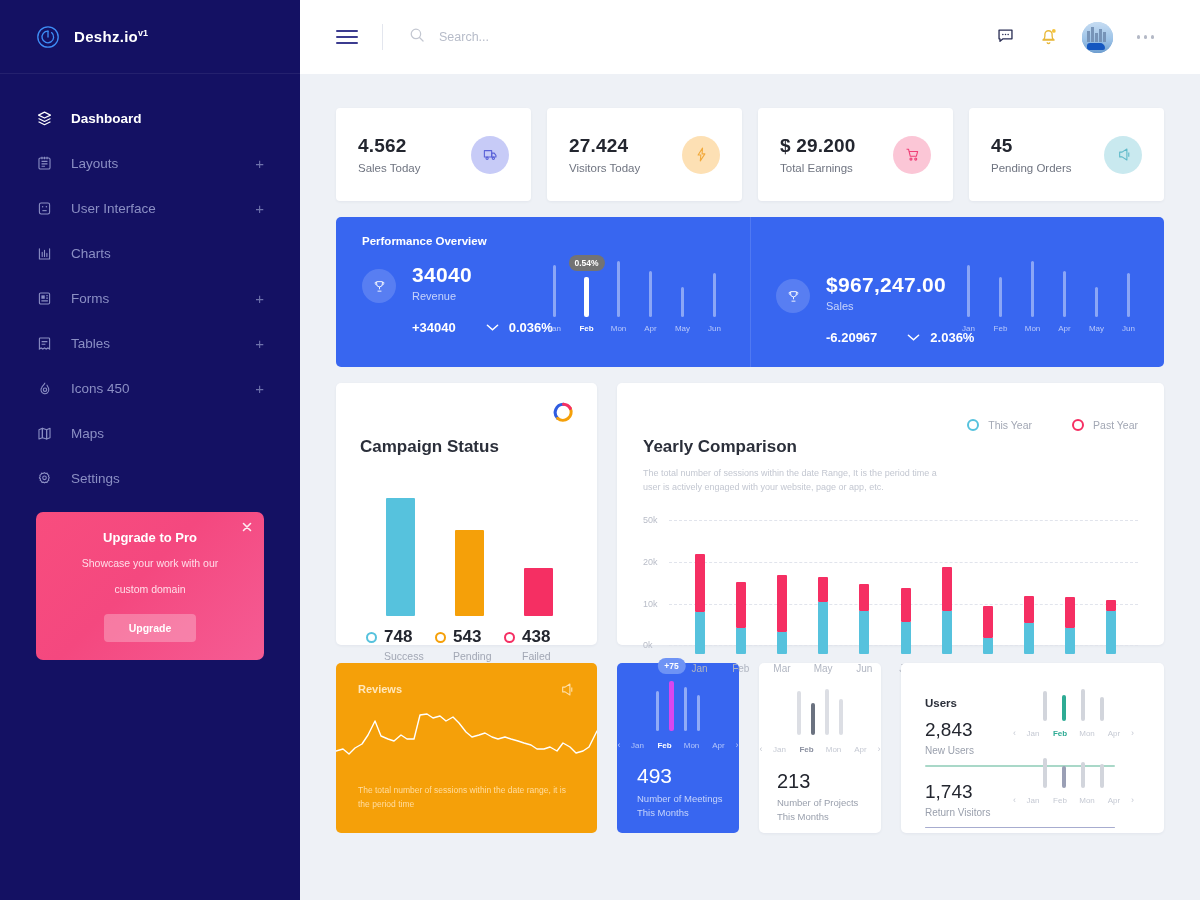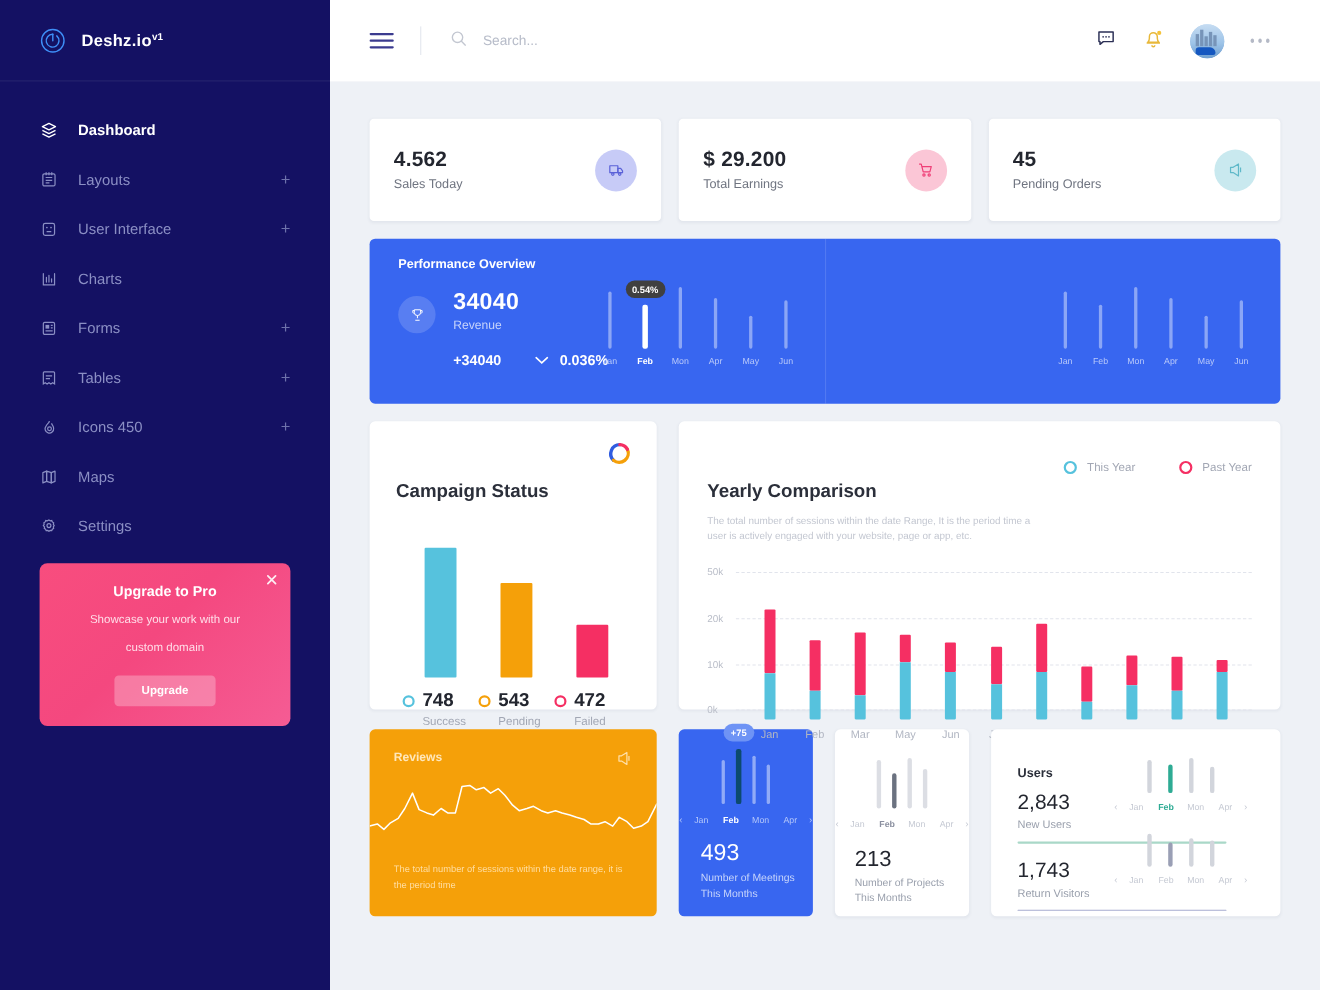--- a/index.html
+++ b/index.html
@@ -131,21 +131,21 @@
   .perf-delta { color:#fff; font-size:13px; font-weight:700; }
   .perf-pct { color:#fff; font-size:13px; font-weight:700; display:flex; align-items:center; gap:10px; }
   .spark { display:flex; gap:13px; align-items:flex-end; }
   .spark-col { width:19px; text-align:center; position:relative; }
   .spark-bar { width:3px; margin:0 auto; background:rgba(255,255,255,0.42); border-radius:2px; }
   .spark-col.hi .spark-bar { background:#fff; width:5px; }
   .spark-lbl { color:#b9c9fa; font-size:8px; margin-top:7px; display:block; }
   .spark-col.hi .spark-lbl { color:#fff; font-weight:700; }
   .spark-badge {
     position:absolute; top:-22px; left:50%; transform:translateX(-50%);
-    background:#404040; color:#fff; font-size:8.5px; font-weight:700;
+    background:#737373; color:#fff; font-size:8.5px; font-weight:700;
     padding:3px 6px; border-radius:9px; white-space:nowrap;
   }
   .perf-chart-wrap { position:absolute; right:26px; top:44px; }
 
   
   .mid { display:flex; gap:20px; margin-top:16px; }
   .card { background:#fff; border-radius:5px; box-shadow:0 1px 3px rgba(40,45,80,0.06); }
   .campaign { width:261px; height:262px; padding:22px 24px 0 24px; position:relative; }
   .card-title { font-size:17px; color:#2b2f3a; font-weight:700;margin-top:32px; }
   .donut { position:absolute; right:22px; top:18px; }
@@ -188,21 +188,21 @@
   .reviews-mega { position:absolute; right:22px; top:18px; }
   .reviews-text { position:absolute; left:22px; bottom:22px; right:22px; color:#ffdda1; font-size:8.5px; line-height:14px; }
   .reviews-line { position:absolute; left:0; right:0; top:38px; height:75px; }
 
   .meetings {
     width:122px; height:170px; background:#3866f0; border-radius:5px;
     padding:18px 0 0 0; text-align:left;
   }
   .mini-spark { display:flex; gap:10px; justify-content:center; align-items:flex-end; height:50px; }
   .mini-bar { width:3px; background:rgba(255,255,255,0.45); border-radius:2px; position:relative; }
-  .mini-bar.hi { background:#0c4a6e; width:5px; }
+  .mini-bar.hi { background:#d946ef; width:5px; }
   .mini-badge {
     position:absolute; top:-23px; left:50%; transform:translateX(-50%);
     background:#6e93f5; color:#fff; font-size:8.5px; font-weight:700;
     padding:3px 7px; border-radius:9px;
   }
   .mini-months { display:flex; align-items:center; justify-content:center; gap:7px; margin-top:9px; }
   .mini-m { font-size:8px; color:#b3c6fa; width:20px; text-align:center; }
   .mini-m.hi { color:#fff; font-weight:700; }
   .mini-arrow { font-size:9px; color:#b3c6fa; cursor:pointer; }
   .meet-num { color:#fff; font-size:21px; font-weight:400; padding-left:20px; margin-top:14px; }
@@ -437,20 +437,31 @@
           <div>
             <div class="stat-value">4.562</div>
             <div class="stat-label">Sales Today</div>
           </div>
           <div class="stat-bubble" style="background:#c7cbf7">
             <svg width="17" height="17" viewBox="0 0 20 20" fill="none" stroke="#5b62d8" stroke-width="1.3" stroke-linejoin="round">
               <path d="M2.8 5.5h8.6v7.4H2.8z"></path>
                 <path d="M11.4 8.4h3l2 2.6v1.9h-5z"></path>
                 <circle cx="6" cy="14.4" r="1.3"></circle>
                 <circle cx="13.4" cy="14.4" r="1.3"></circle>
+            </svg>
+          </div>
+        </div>
+        <div class="stat-card">
+          <div>
+            <div class="stat-value">27.424</div>
+            <div class="stat-label">Visitors Today</div>
+          </div>
+          <div class="stat-bubble" style="background:#fde0b4">
+            <svg width="17" height="17" viewBox="0 0 20 20" fill="none" stroke="#f2a93b" stroke-width="1.3" stroke-linejoin="round">
+              <path d="M11.2 2.5L6 10.6h3.2L8.6 17.5 14 9.3h-3.3z"></path>
             </svg>
           </div>
         </div>
         <div class="stat-card">
           <div>
             <div class="stat-value">$ 29.200</div>
             <div class="stat-label">Total Earnings</div>
           </div>
           <div class="stat-bubble" style="background:#fbc6d6">
             <svg width="17" height="17" viewBox="0 0 20 20" fill="none" stroke="#ef3f77" stroke-width="1.3" stroke-linejoin="round">
@@ -528,20 +539,46 @@
                 </div>
               <div class="spark-col">
                   <div class="spark-bar" style="height:44px"></div>
                   <span class="spark-lbl">Jun</span>
                 </div>
             </div>
           </div>
         </div>
 
         <div class="perf-half">
+          <div class="perf-body" style="margin-top:38px">
+            <div class="perf-left">
+              <span class="perf-trophy">
+                <svg width="15" height="15" viewBox="0 0 20 20" fill="none" stroke="#fff" stroke-width="1.2" stroke-linejoin="round">
+                  <path d="M6.2 3.5h7.6v3.2a3.8 3.8 0 01-7.6 0z"></path>
+                    <path d="M10 10.5v3.2M7.4 16.2h5.2"></path>
+                    <path d="M6.2 4.5H4.3v1.4c0 1.3 1 2 1.9 2M13.8 4.5h1.9v1.4c0 1.3-1 2-1.9 2"></path>
+                </svg>
+              </span>
+              <div>
+                <div class="perf-num">$967,247.00</div>
+                <div class="perf-sub">Sales</div>
+                <div class="perf-row">
+                  <span class="perf-delta">-6.20967</span>
+                  <span class="perf-pct">
+                    <span>
+                      <svg width="13" height="9" viewBox="0 0 14 9" fill="none" stroke="#fff" stroke-width="1.6" stroke-linecap="round">
+                          <path d="M1.5 2l5.5 5 5.5-5"></path>
+                        </svg>
+                    </span>
+                    <span>2.036%</span>
+                  </span>
+                </div>
+              </div>
+            </div>
+          </div>
           <div class="perf-chart-wrap">
             <div class="spark">
               <div class="spark-col">
                   <div class="spark-bar" style="height:52px"></div>
                   <span class="spark-lbl">Jan</span>
                 </div>
               <div class="spark-col">
                   <div class="spark-bar" style="height:40px"></div>
                   <span class="spark-lbl">Feb</span>
                 </div>
@@ -601,21 +638,21 @@
             <div class="camp-item">
               <div class="camp-top">
                 <span class="camp-dot" style="border-color:#f5a009"></span>
                 <span class="camp-num">543</span>
               </div>
               <div class="camp-name">Pending</div>
             </div>
             <div class="camp-item">
               <div class="camp-top">
                 <span class="camp-dot" style="border-color:#f52f63"></span>
-                <span class="camp-num">472</span>
+                <span class="camp-num">438</span>
               </div>
               <div class="camp-name">Failed</div>
             </div>
           </div>
         </div>
 
         <div class="card yearly">
           <div class="card-title">Yearly Comparison</div>
           <div class="yearly-desc">The total number of sessions within the date Range, It is the period time a user is actively engaged with your website, page or app, etc.</div>
           <div class="legend">

